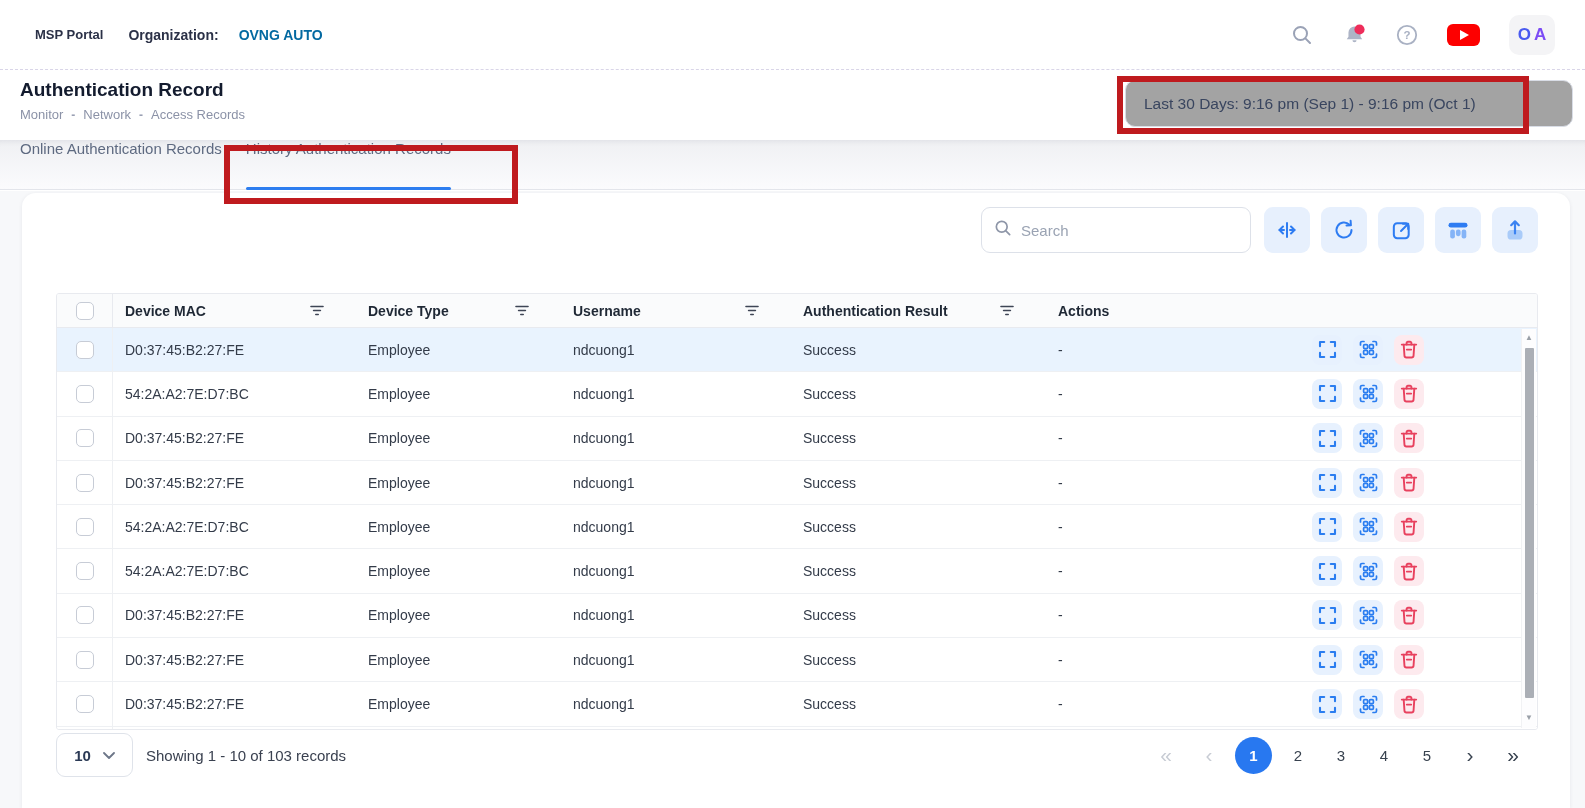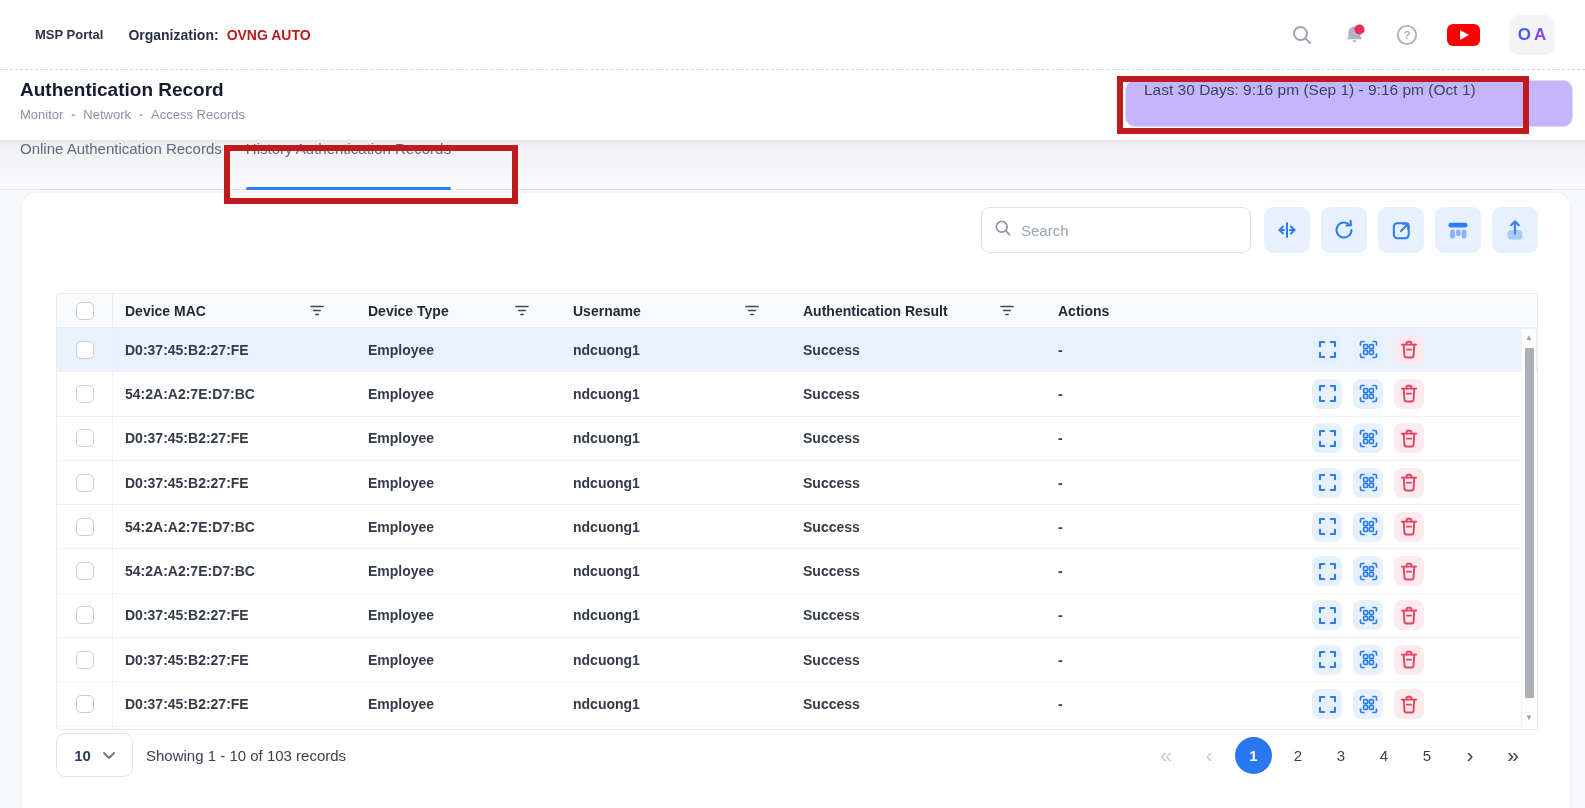--- a/index.html
+++ b/index.html
@@ -5,35 +5,35 @@
   * { box-sizing: border-box; margin: 0; padding: 0; }
   html,body { width:1585px; height:808px; }
   body { position:relative; overflow:hidden; background:#fff; font-family:"Liberation Sans",sans-serif; }
 
   
   .topbar { position:absolute; top:0; left:0; width:100%; height:70px; background:#fff;
             border-bottom:1px dashed #d9d5e8; display:flex; align-items:center;
             padding:0 30px 0 35px; }
   .brand { font-size:13px; font-weight:700; color:#2b3147; }
   .org { margin-left:25px; font-size:14px; font-weight:700; color:#2b3147; display:flex; gap:8px; align-items:center;}
-  .org-value { color:#b91c1c; cursor:pointer; }
+  .org-value { color:#0369a1; cursor:pointer;margin-left:12px; }
   .topbar-right { margin-left:auto; display:flex; align-items:center; gap:29px; }
   .tb-ic { display:flex; align-items:center; justify-content:center; cursor:pointer; }
   .avatar { width:46px; height:40px; border-radius:10px; background:#f4f4f6; display:flex;
             align-items:center; justify-content:center; gap:3px; font-size:17px; font-weight:700; cursor:pointer;}
   .av-o { color:#4a5bf0; } .av-a { color:#7c4bf5; }
 
   
   .page-head { position:absolute; top:71px; left:0; width:100%; height:69px; background:#fff; }
   .page-title { position:absolute; left:20px; top:8px; font-size:19px; font-weight:700; color:#131b2e; }
   .breadcrumb { position:absolute; left:20px; top:36px; font-size:13px; color:#8b92a7;
                 display:flex; gap:8px; align-items:center; }
   .crumb { cursor:pointer; } .crumb-sep { color:#9aa0b4; font-weight:700; font-size:12px; }
-  .date-box { position:absolute; right:12px; top:9px; width:448px; height:47px; background:#c4b5fd;
-              border:1px solid #d9dde6; border-radius:10px; display:flex; align-items:flex-start;
+  .date-box { position:absolute; right:12px; top:9px; width:448px; height:47px; background:#a3a3a3;
+              border:1px solid #d9dde6; border-radius:10px; display:flex; align-items:center;
               padding-left:18px; font-size:15.5px; color:#39455f; cursor:pointer; }
 
   
   .tabs-strip { position:absolute; top:140px; left:0; width:100%; height:50px;
                 background:linear-gradient(#eff0f3,#fbfbfd); border-bottom:1px solid #e3e5eb;
                 display:flex; padding-left:20px; box-shadow:inset 0 7px 7px -7px rgba(20,20,50,.10); }
   .tab { font-size:15px; color:#5e6a81; margin-right:24px; position:relative;
          cursor:pointer; height:100%; }
   .tab.active::after { content:""; position:absolute; left:0; right:0; bottom:-1px; height:3px;
                        background:#2e7ef0; border-radius:2px; }
@@ -56,21 +56,21 @@
   
   .table-wrap { position:absolute; top:100px; left:34px; width:1482px; height:437px;
                 border:1px solid #e8eaef; border-radius:3px; overflow:hidden; }
   .thead { display:flex; height:34px; background:#fafbfc; border-bottom:1px solid #e8eaef; }
   .hcell { display:flex; align-items:center; font-size:14px; font-weight:700; color:#1f2835;
            padding-left:12px; height:100%; }
   .hcell .filter { margin-left:auto; margin-right:32px; cursor:pointer; flex:none; }
   .c-check { width:56px; justify-content:center; padding-left:0; border-right:1px solid #e8eaef; flex:none;}
   .c-mac{width:243px;flex:none} .c-type{width:205px;flex:none} .c-user{width:230px;flex:none}
   .c-result{width:255px;flex:none} .c-reject{width:255px;flex:none} .c-actions{flex:1}
-  .trow { display:flex; height:44.3px; border-bottom:1px solid #eef0f3; background:#fff;font-weight:bold; }
+  .trow { display:flex; height:44.3px; border-bottom:1px solid #eef0f3; background:#fff; }
   .trow.highlight { background:#e9f3fe; }
   .cell { font-size:14px; color:#333b49; padding-left:12px; display:flex; align-items:center; height:100%; }
   .checkbox { width:18px; height:18px; border:1.5px solid #c7ccd6; border-radius:5px;
               background:#fff; cursor:pointer; flex:none; }
   .actions-cell { gap:11px; padding-left:11px; }
   .action-btn { width:30px; height:30px; border-radius:8px; border:0; display:flex;
                 align-items:center; justify-content:center; cursor:pointer; flex:none; }
   .action-blue { background:#e7f1fe; } .action-red { background:#fdeaee; }
 
   

